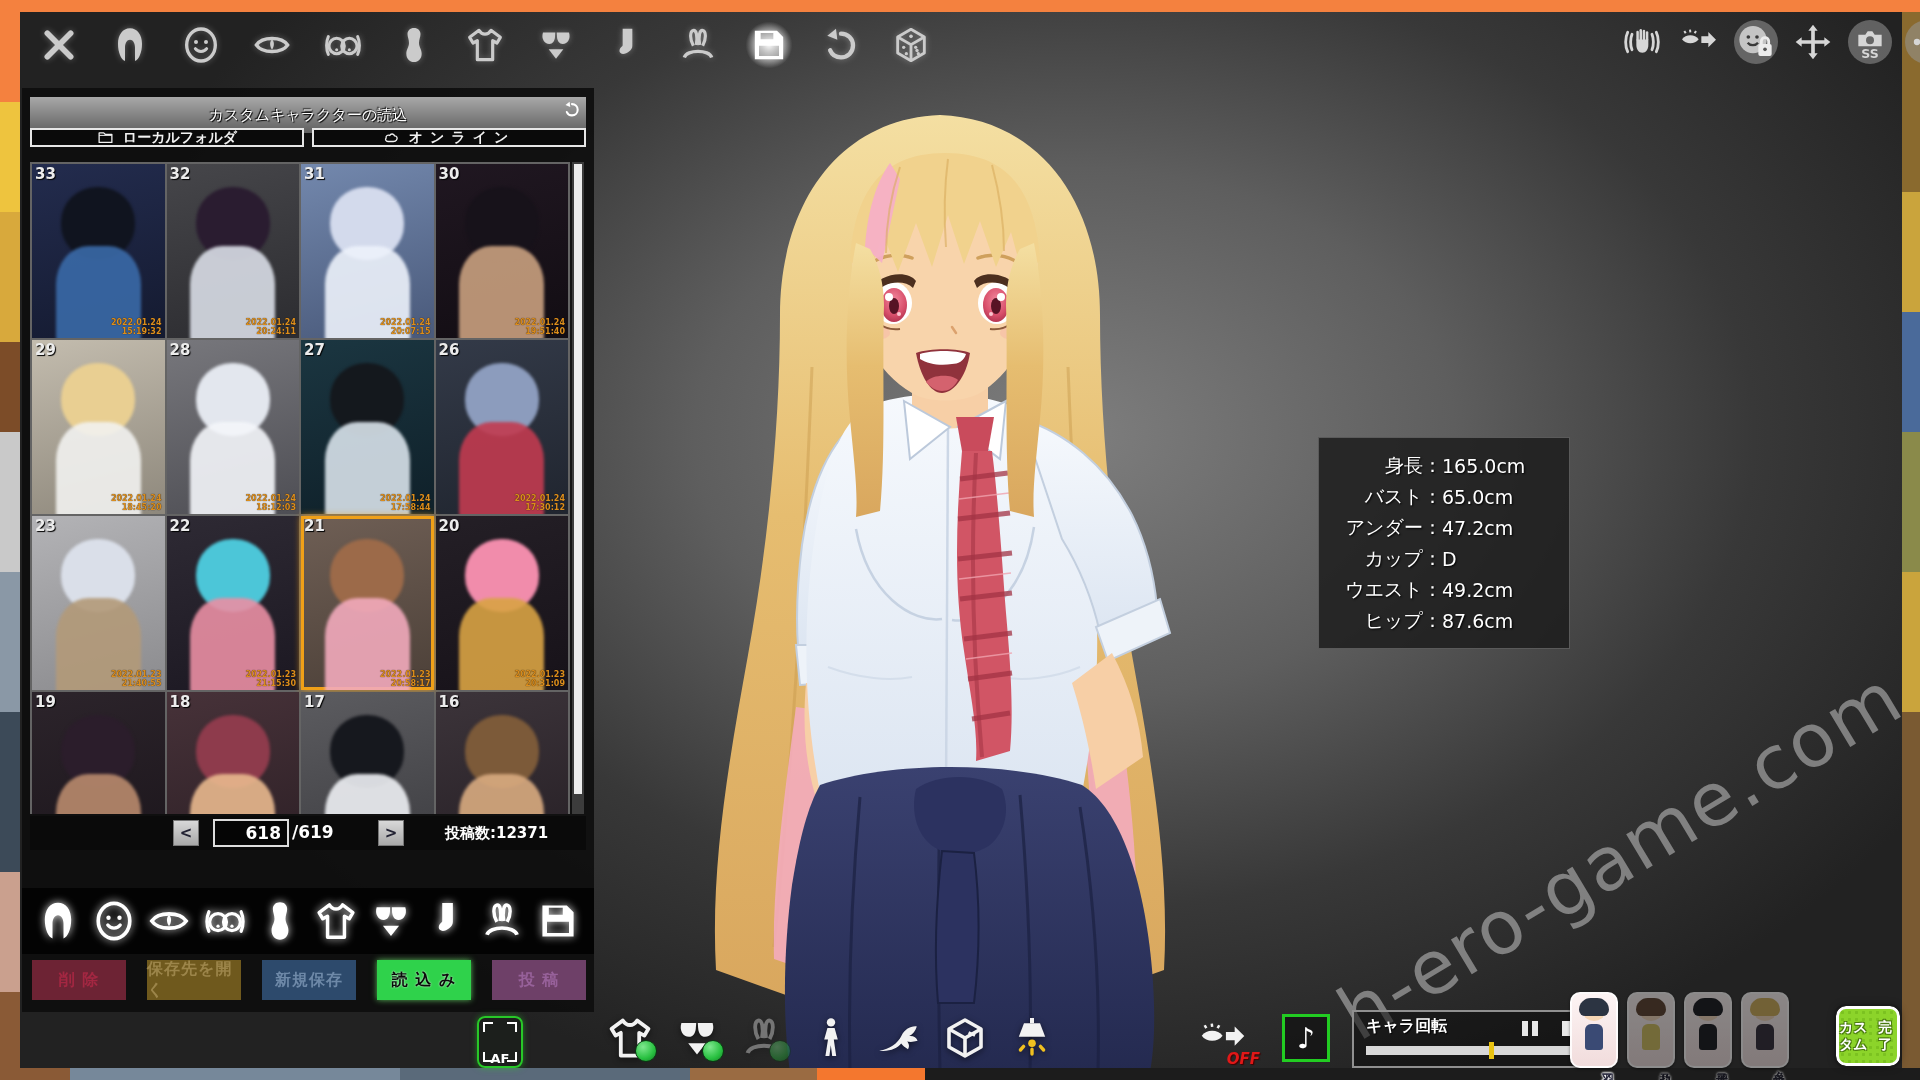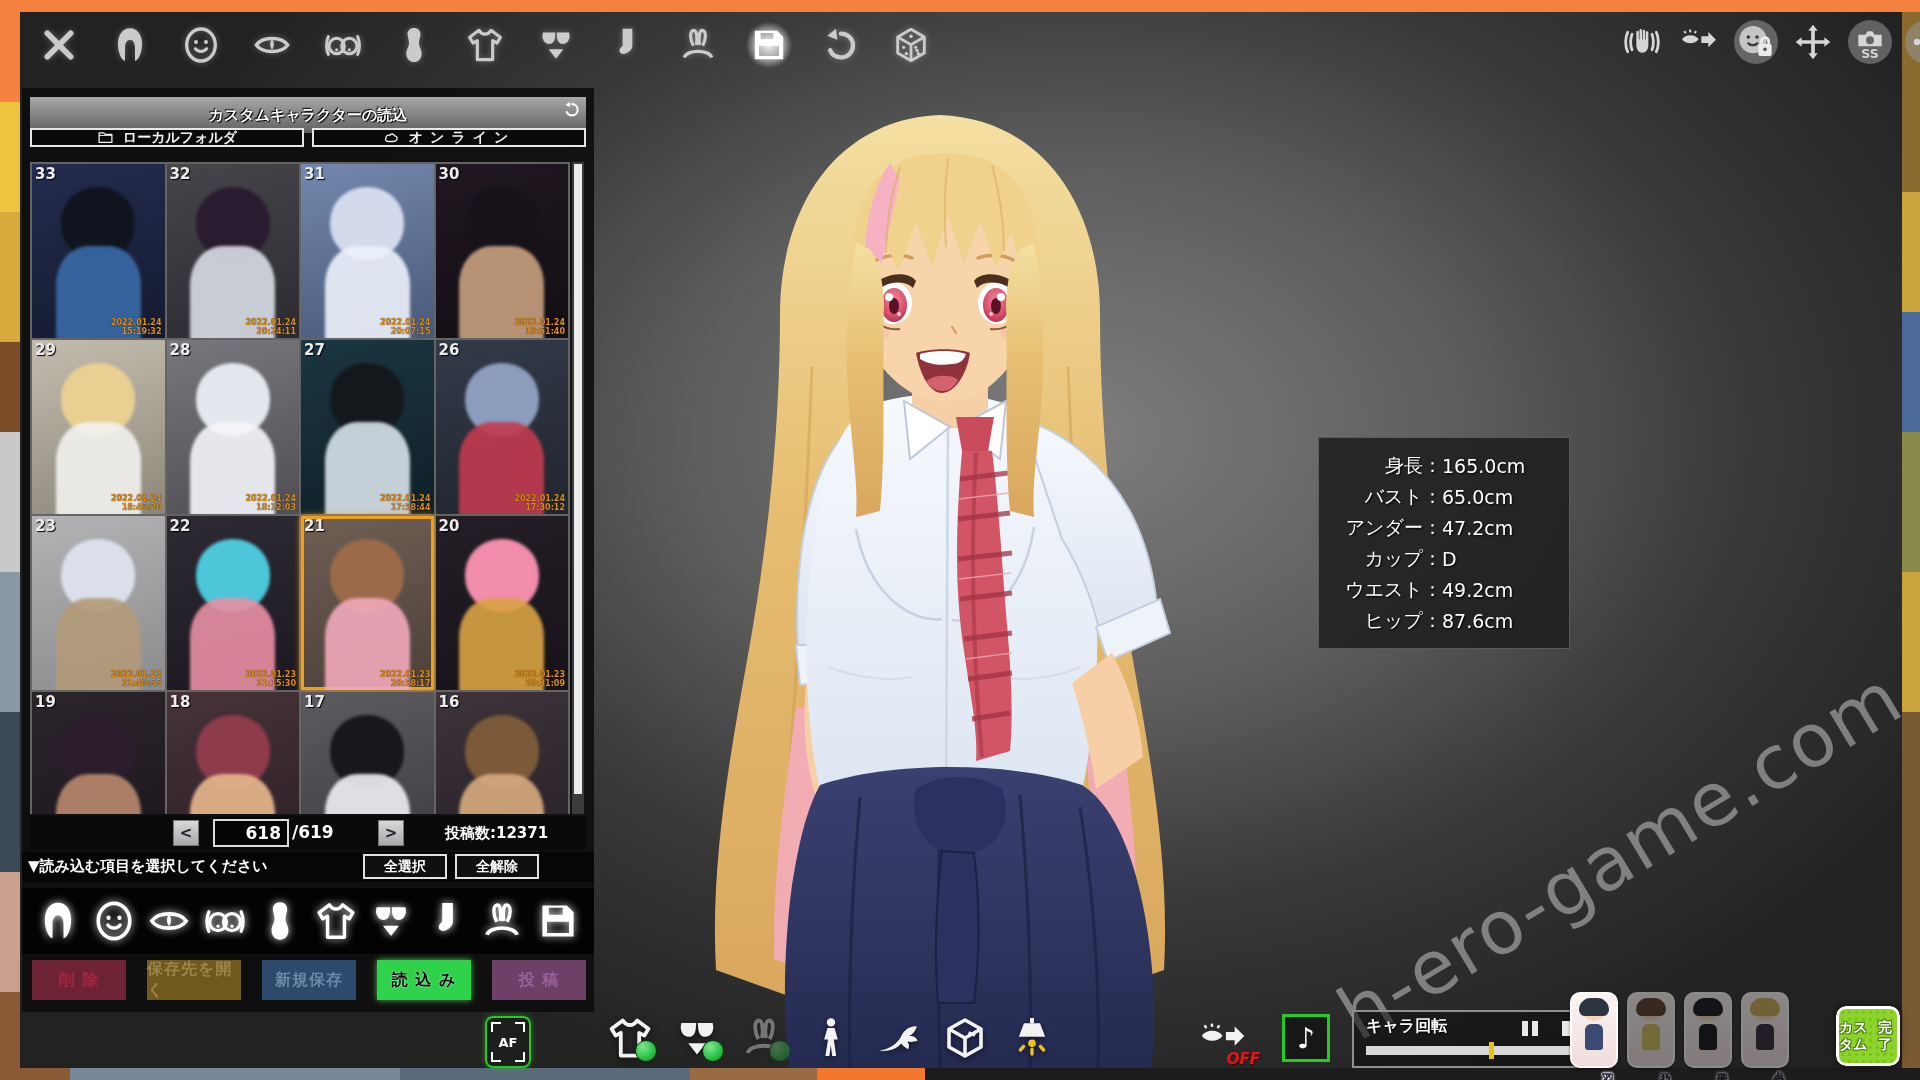--- a/index.html
+++ b/index.html
@@ -23,21 +23,21 @@
   .tt-btn.active{color:#fff;background:radial-gradient(circle,rgba(255,255,255,.95) 0%,rgba(255,255,255,.45) 45%,rgba(255,255,255,0) 72%);}
   .tr{left:1620px;top:20px;display:flex;gap:13px;z-index:6;}
   .tr-btn{width:44px;height:44px;display:flex;align-items:center;justify-content:center;color:#d6d6d6;}
   .tr-btn svg{width:40px;height:40px;}
   .tr-btn.circle{background:rgba(150,150,150,.55);border-radius:50%;}
   .icn{display:flex;}
   
   .panel{left:22px;top:88px;width:572px;height:924px;background:rgba(14,14,14,.92);z-index:5;}
   .panel .abs{position:absolute;}
   .title{left:8px;top:9px;width:556px;height:36px;background:linear-gradient(#a8a8a8,#606060);
-    display:flex;align-items:center;justify-content:center;color:#fff;font-weight:bold;font-size:15px;
+    display:flex;align-items:center;justify-content:center;color:#fff;font-weight:normal;font-size:15px;
     text-shadow:1px 1px 1px #000,-1px -1px 1px #000;text-align:center;}
   .title .refresh{position:absolute;right:5px;top:3px;color:#fff;}
   .title .refresh svg{width:19px;height:19px;}
   .tab{top:40px;height:19px;width:274px;background:#0a0a0a;border:2px solid #e6e6e6;box-sizing:border-box;
     display:flex;align-items:center;justify-content:center;gap:9px;color:#f2f2f2;font-weight:bold;font-size:14px;}
   .tab svg{width:17px;height:17px;}
   .tab.online{letter-spacing:7px;}
   .grid{left:8px;top:74px;width:540px;height:652px;background:#646464;display:grid;
     grid-template-columns:repeat(4,1fr);grid-auto-rows:174px;gap:2px;padding:2px;box-sizing:border-box;overflow:hidden;}
   .thumb{position:relative;background:linear-gradient(165deg,var(--c1),var(--c2));overflow:hidden;}
@@ -62,22 +62,22 @@
   .caticons{left:0;top:800px;width:572px;height:66px;background:#030303;display:flex;align-items:center;
     justify-content:space-between;padding:0 14px;box-sizing:border-box;}
   .caticons .cat{color:#fff;}
   .caticons svg{width:44px;height:44px;filter:drop-shadow(0 0 4px rgba(255,255,255,.85));}
   .actions{left:10px;top:872px;width:554px;display:flex;gap:21px;}
   .act{flex:1;height:40px;display:flex;align-items:center;justify-content:center;font-weight:bold;
     font-size:16px;letter-spacing:1px;}
   .act.active{box-shadow:0 0 6px rgba(120,255,120,.7);text-shadow:0 0 2px rgba(255,255,255,.9);}
   
   .af{left:477px;top:1016px;width:42px;height:48px;border:2px solid #28c828;border-radius:8px;z-index:6;
-    background:rgba(18,26,18,.35);box-shadow:0 0 6px rgba(40,200,40,.55);display:flex;align-items:center;justify-content:center;
-    color:#fff;font-size:13px;font-weight:bold;margin-left:8px;}
+    background:rgba(18,26,18,.35);box-shadow:0 0 6px rgba(40,200,40,.55);display:flex;align-items:flex-end;justify-content:center;
+    color:#fff;font-size:13px;font-weight:bold;}
   .af .c{position:absolute;width:8px;height:8px;border:2.5px solid #fff;}
   .af .c1{left:4px;top:4px;border-right:none;border-bottom:none;}
   .af .c2{right:4px;top:4px;border-left:none;border-bottom:none;}
   .af .c3{left:4px;bottom:4px;border-right:none;border-top:none;}
   .af .c4{right:4px;bottom:4px;border-left:none;border-top:none;}
   .bt{left:606px;top:1014px;display:flex;gap:19px;z-index:6;}
   .bt-item{position:relative;width:48px;height:48px;color:#f2f2f2;}
   .bt-item svg{width:48px;height:48px;filter:drop-shadow(0 2px 3px rgba(0,0,0,.55));}
   .bt-item .dot{position:absolute;right:-3px;bottom:0;width:22px;height:22px;border-radius:50%;
     background:radial-gradient(circle at 35% 30%,#7fe88f,#28c040 60%,#157a28);border:1px solid #0a3a12;box-sizing:border-box;}
@@ -506,25 +506,20 @@
   <div class="abs scroll">
       <div class="bar"></div>
     </div>
   <div class="abs pag">
     <div class="abs pg-btn" style="left:143px;">&lt;</div>
     <input class="abs pg-input" value="618" style="">
     <span class="abs pg-total">/619</span>
     <div class="abs pg-btn" style="left:348px;">&gt;</div>
     <span class="abs pg-posts">投稿数:12371</span>
   </div>
-  <div class="abs promptrow">
-    <span class="abs prompt">▼読み込む項目を選択してください</span>
-    <div class="abs selbtn" style="left:341px;">全選択</div>
-    <div class="abs selbtn" style="left:433px;">全解除</div>
-  </div>
   <div class="abs caticons" id="category-icons">
       <span class="cat icn">
         <svg viewBox="0 0 24 24">
           <path d="M12 2C7.6 2 4.8 6 4.8 11.2C4.8 16.4 6.6 20.6 9 21.6L9 13.5C9 10.8 10.2 8.8 12 8.8C13.8 8.8 15 10.8 15 13.5L15 21.6C17.4 20.6 19.2 16.4 19.2 11.2C19.2 6 16.4 2 12 2Z" fill="currentColor"></path>
         </svg>
       </span>
       <span class="cat icn">
         <svg viewBox="0 0 24 24">
           <ellipse cx="12" cy="12" rx="8.6" ry="9.6" fill="none" stroke="currentColor" stroke-width="2"></ellipse>
           <circle cx="9" cy="10.2" r="1.2" fill="currentColor"></circle>

